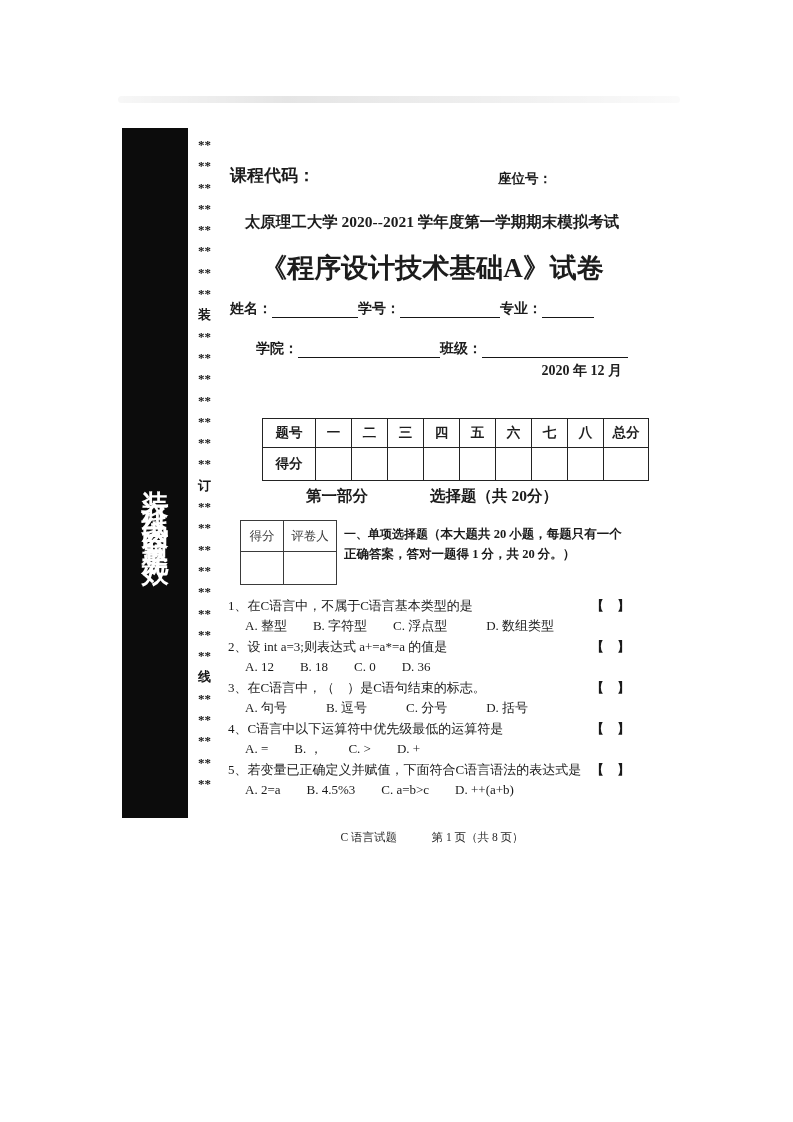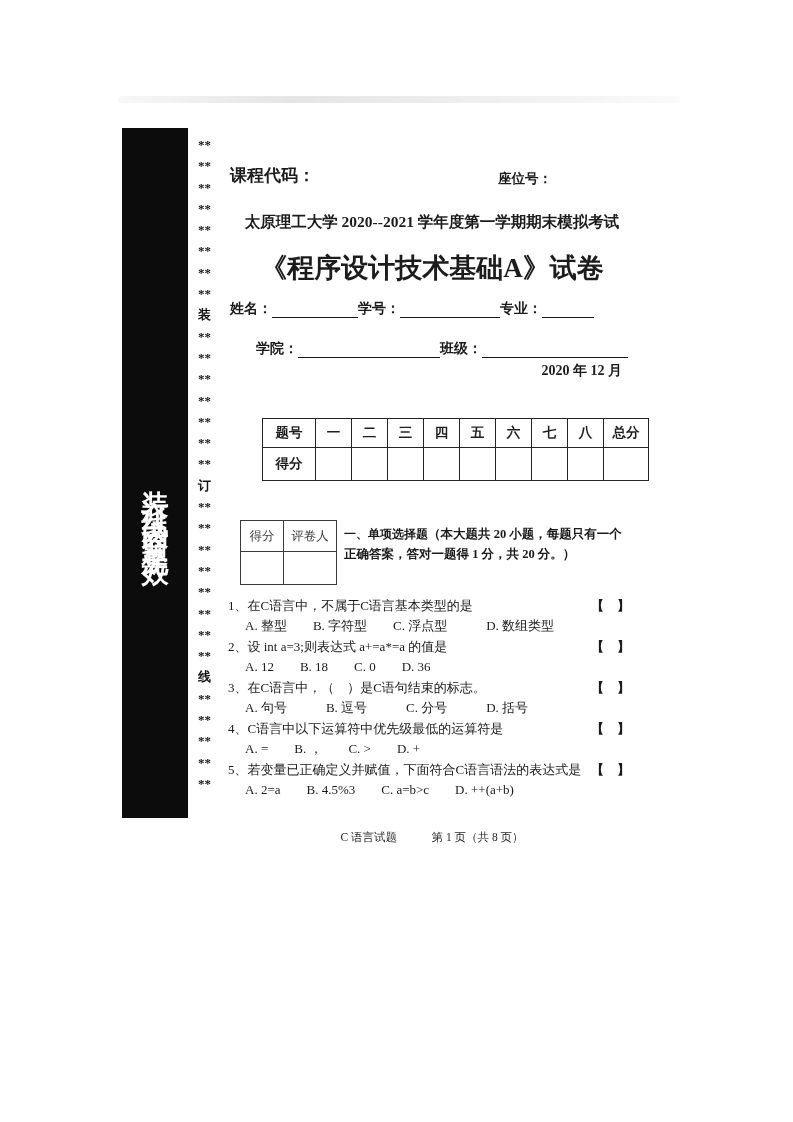--- a/index.html
+++ b/index.html
@@ -176,20 +176,21 @@
       <td class="c-num"></td>
       <td class="c-num"></td>
       <td class="c-num"></td>
       <td class="c-num"></td>
       <td class="c-num"></td>
       <td class="c-total"></td>
     </tr>
   </tbody>
     </table>
 
+  <div class="section-title">第一部分　　　　选择题（共 20分）</div>
 
   <table class="grader-table">
     <tbody>
         <tr class="g-head">
       <td class="g-c1">得分</td>
       <td class="g-c2">评卷人</td>
     </tr>
     <tr class="g-blank">
       <td class="g-c1"></td>
       <td class="g-c2"></td>

